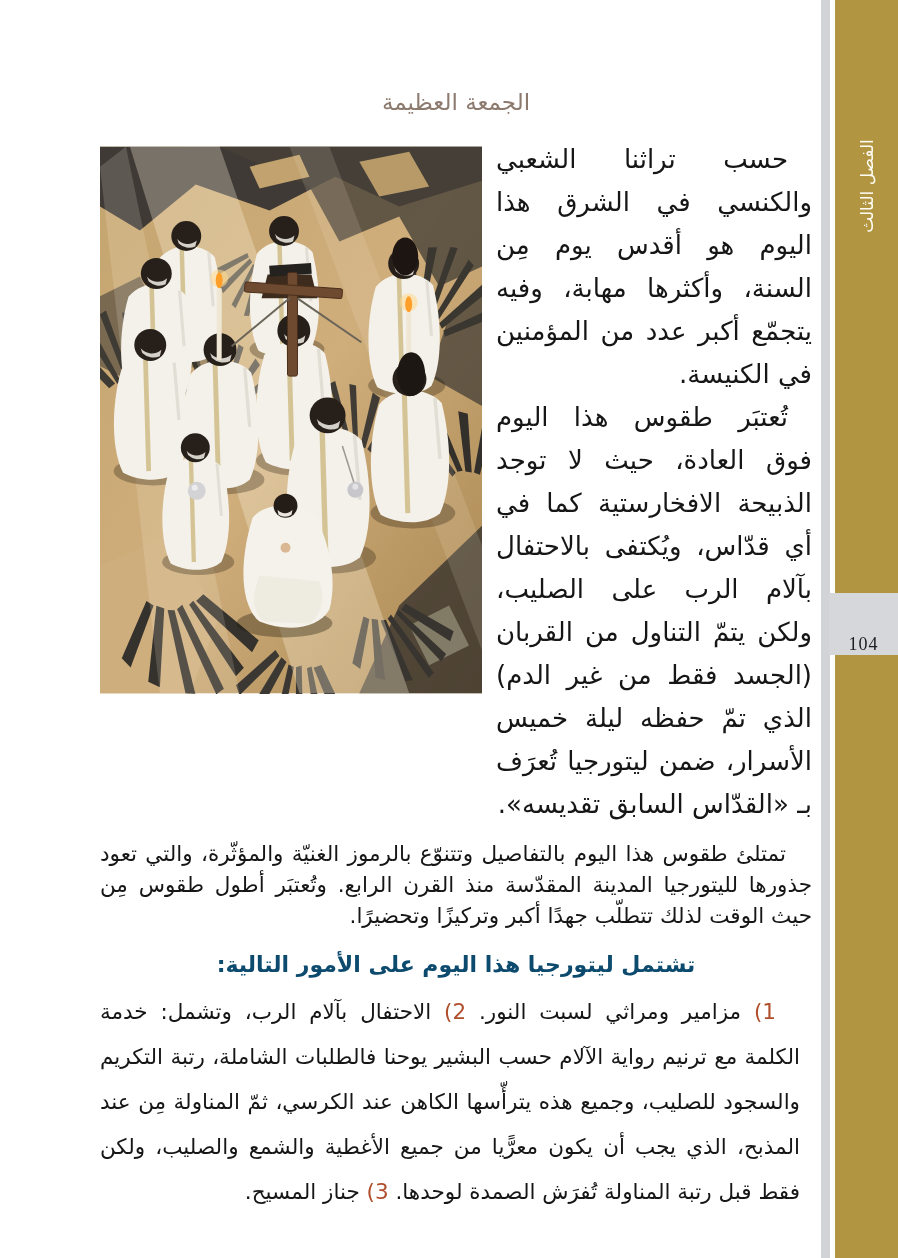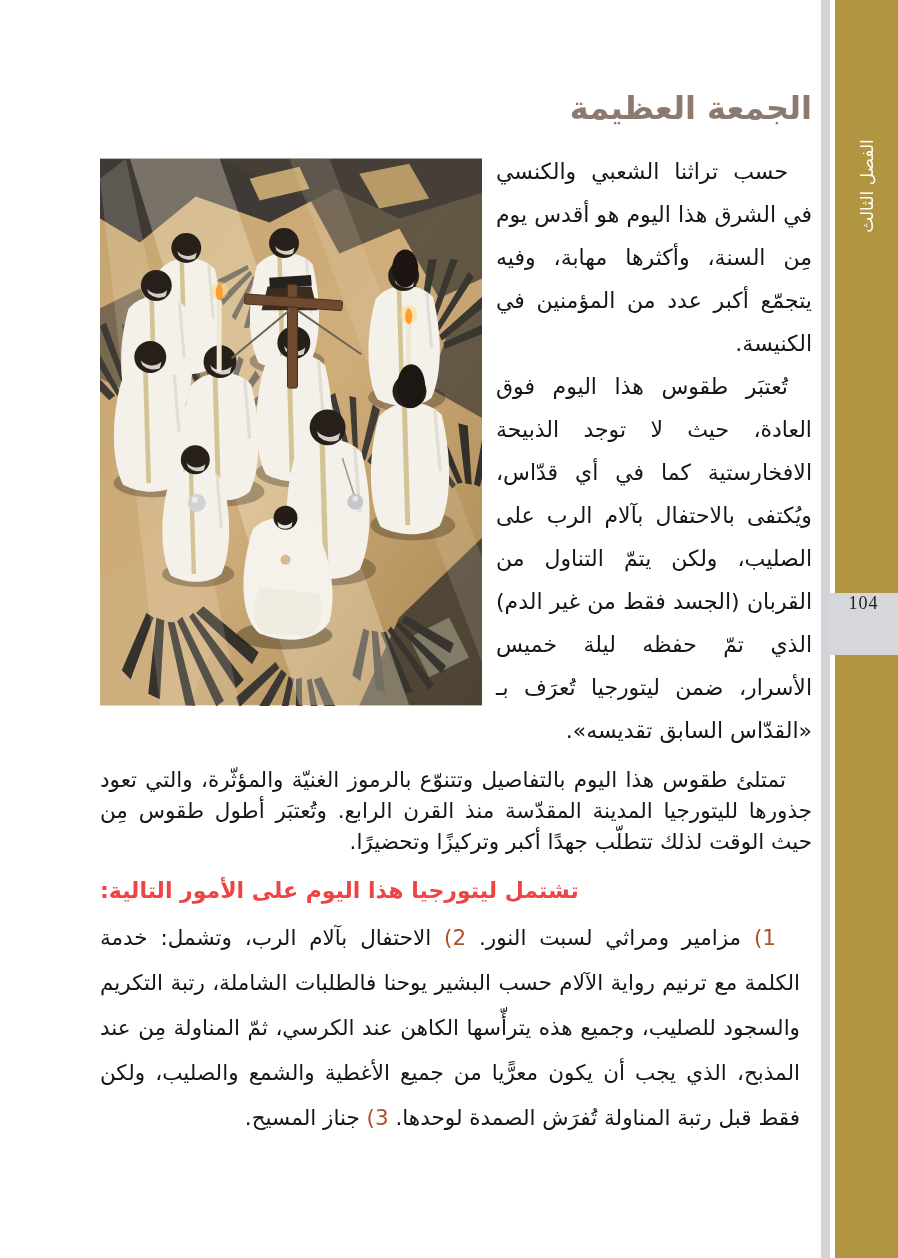--- a/index.html
+++ b/index.html
@@ -19,39 +19,39 @@
   .gray-strip{position:absolute;top:0;bottom:0;right:68px;width:9px;background:var(--sidebar-gray);}
   .gold-bar{position:absolute;top:0;bottom:0;right:0;width:63px;background:var(--accent-gold);}
   .chapter-tab{position:absolute;top:68px;right:0;width:63px;height:235px;
     display:flex;align-items:center;justify-content:center;}
   .chapter-tab span{
     transform:rotate(-90deg);white-space:nowrap;color:#fdfbf2;
     font-size:17px;letter-spacing:1px;
   }
   .page-num-block{
     position:absolute;top:593px;right:0;width:69px;height:62px;background:var(--pagenum-bg);
-    display:flex;align-items:flex-start;justify-content:center;
+    display:flex;align-items:flex-end;justify-content:center;
     font-family:"Liberation Serif",serif;font-size:18px;color:#1d1d1f;letter-spacing:1px;
   }
   
   .content{
     position:absolute;top:0;left:0;width:822px;box-sizing:border-box;
     padding:88px 10px 0 100px;direction:rtl;color:var(--text-color);
   }
   .page-title{
-    margin:0 0 20px 0;font-size:32px;font-weight:bold;color:var(--title-color);
-    text-align:right;line-height:1.3;
+    margin:0 0 20px 0;font-size:23px;font-weight:normal;color:var(--title-color);
+    text-align:center;line-height:1.3;
   }
   .top-section{display:flex;gap:14px;align-items:flex-start;}
-  .col-text{width:316px;font-size:22px;line-height:43px;text-align:justify;}
+  .col-text{width:316px;font-size:26px;line-height:43px;text-align:justify;}
   .col-text p{margin:0;text-indent:24px;}
   figure.photo{margin:8px 0 0 0;width:382px;flex:0 0 382px;}
   figure.photo svg{display:block;width:382px;height:548px;}
   .full-para{margin:12px 0 0 0;font-size:21.5px;line-height:31px;text-align:justify;text-indent:26px;}
-  .subheading{margin:12px 0 0 0;font-size:22px;font-weight:bold;line-height:44px;text-align:left;color:#ef4444;}
+  .subheading{margin:12px 0 0 0;font-size:22px;font-weight:bold;line-height:44px;text-align:center;color:#0c4a6e;}
   .list-para{margin:2px 12px 0 0;font-size:21.5px;line-height:45px;text-align:justify;text-indent:24px;}
   .list-num{color:var(--list-number);}
 </style>
 </head>
 <body>
 
 <div class="gray-strip"></div>
 <div class="gold-bar"></div>
 <div class="chapter-tab">
   <span>الفصل الثالث</span>

